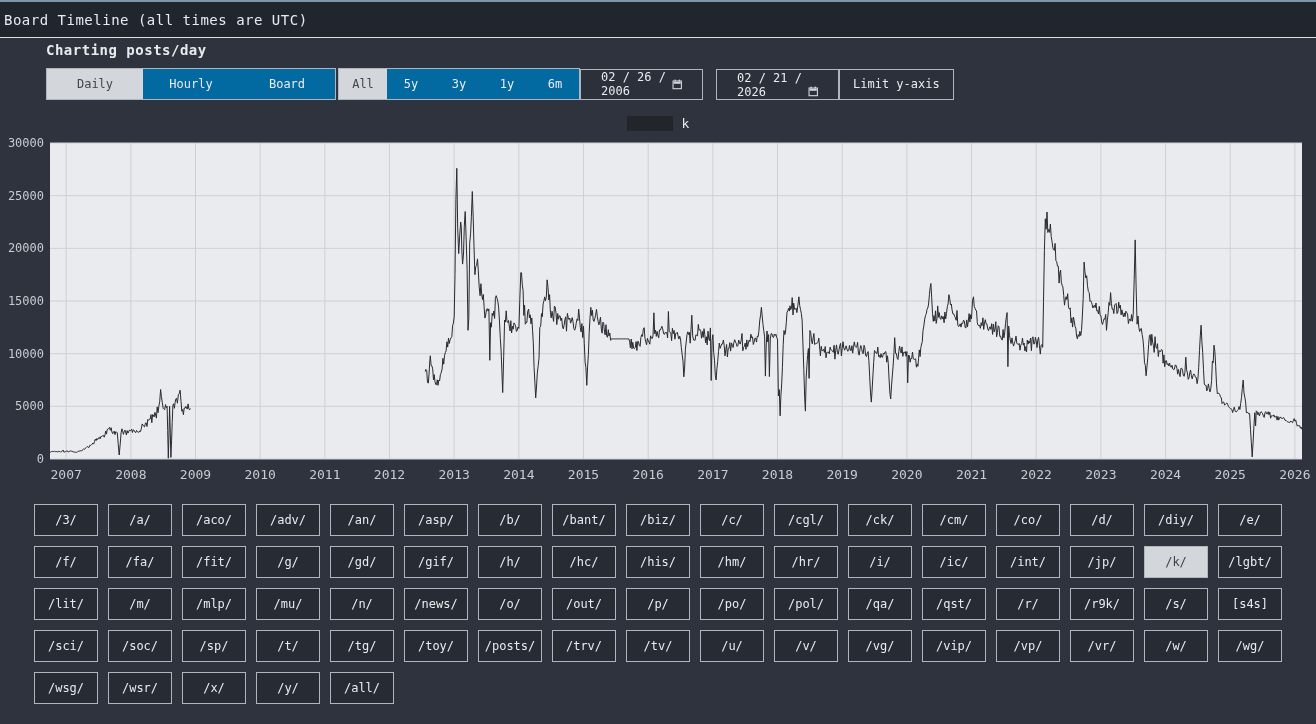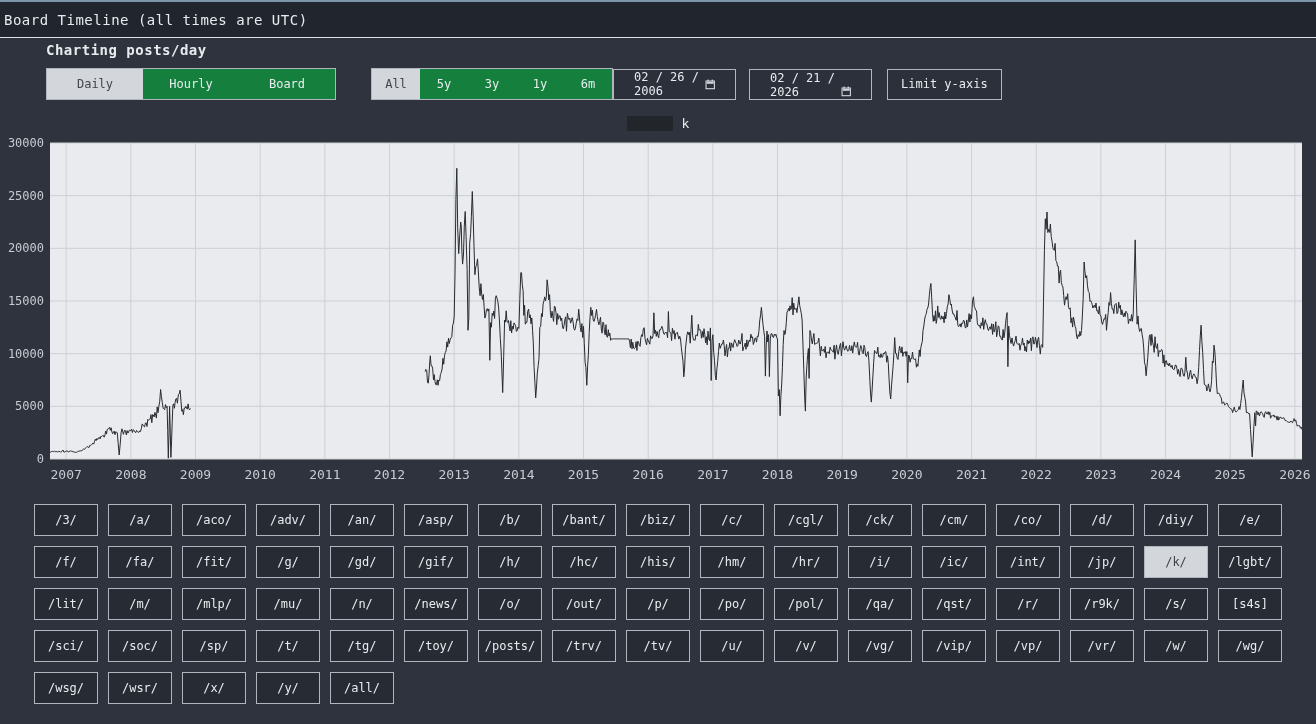--- a/index.html
+++ b/index.html
@@ -14,39 +14,39 @@
     height:36px; background:#21252e; display:flex; align-items:center;
     padding-left:4px; border-bottom:1px solid #dde1e5;
     font-size:14px; letter-spacing:0.5px; color:#e8ebee;
   }
   .subtitle {
     margin:4px 0 0 46px; font-size:14px; font-weight:bold;
     letter-spacing:0.5px; color:#e8ebee;
   }
   .controls { display:flex; align-items:center; margin:10px 0 0 46px; height:32px; }
   .seg-group {
-    display:flex; height:32px; border:1px solid #b0b6bd; background:#15803d;
+    display:flex; height:32px; border:1px solid #b0b6bd; background:#0369a1;
   }
   .seg-opt {
     display:flex; align-items:center; justify-content:center;
     font-size:12px; color:#e9ecef; cursor:pointer; height:100%;
   }
   .seg-freq .seg-opt { width:96px; }
   .seg-range .seg-opt { width:48px; }
   .seg-opt.active { background:#d3d6da; color:#41464d; }
-  .seg-range { margin-left:35px; }
+  .seg-range { margin-left:2px; }
   .date-input {
     width:123px; height:31px; border:1px solid #b0b6bd; background:#2b303a;
     display:flex; align-items:center; justify-content:space-between;
     padding:0 20px; font-size:12px; color:#e9ecef; cursor:pointer;
   }
   .date-input:first-of-type { margin-left:15px; }
   .date-input + .date-input { margin-left:13px;align-items:flex-end; }
   .limit-btn {
-    margin-left:15px; height:31px; padding:0 13px;
+    height:31px; padding:0 13px;
     border:1px solid #b0b6bd; background:#2b303a; color:#e9ecef;
     font-family:inherit; font-size:12px; cursor:pointer;
   }
   .legend {
     display:flex; align-items:center; justify-content:center;
     margin-top:15px; height:16px; gap:9px;
   }
   .legend-swatch { width:46px; height:15px; background:#22262b; display:inline-block; }
   .legend-label { font-size:13px; color:#e8ebee; }
   #chart { display:block; margin-top:1px; }

